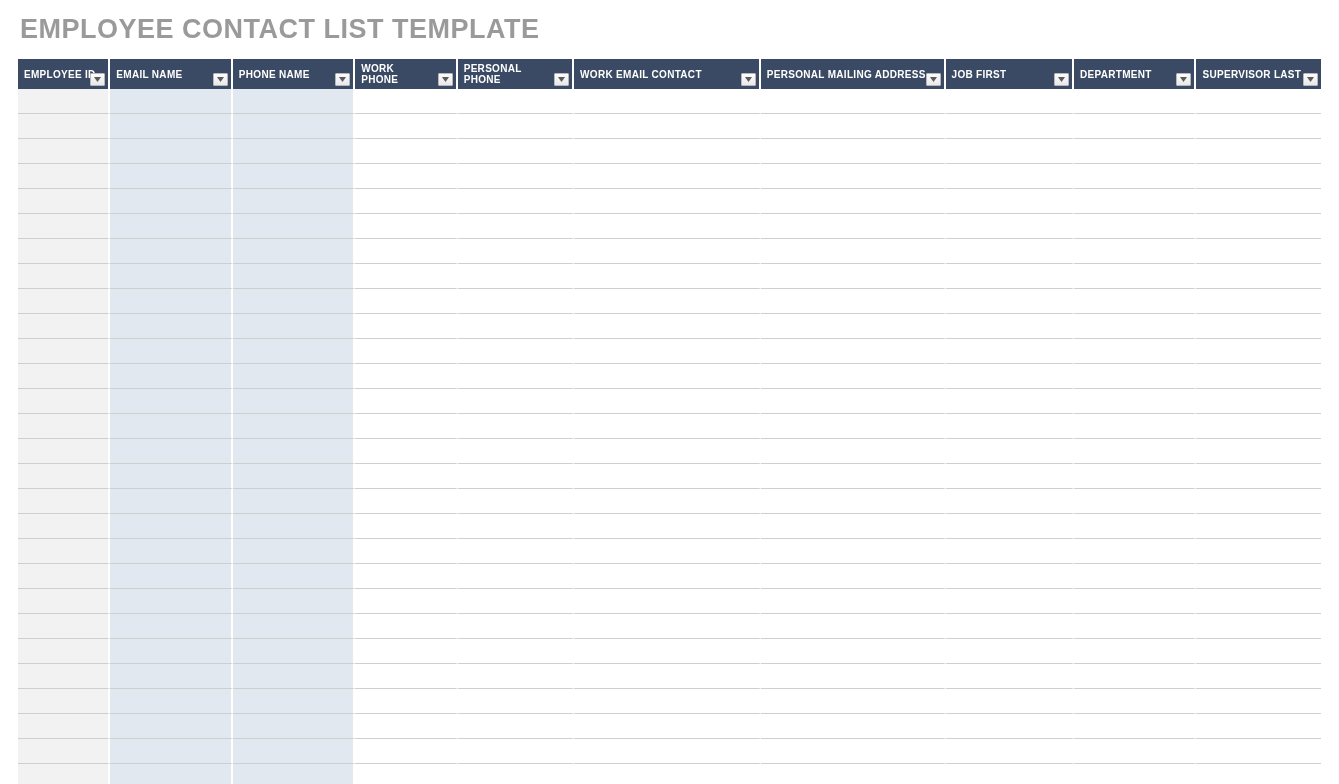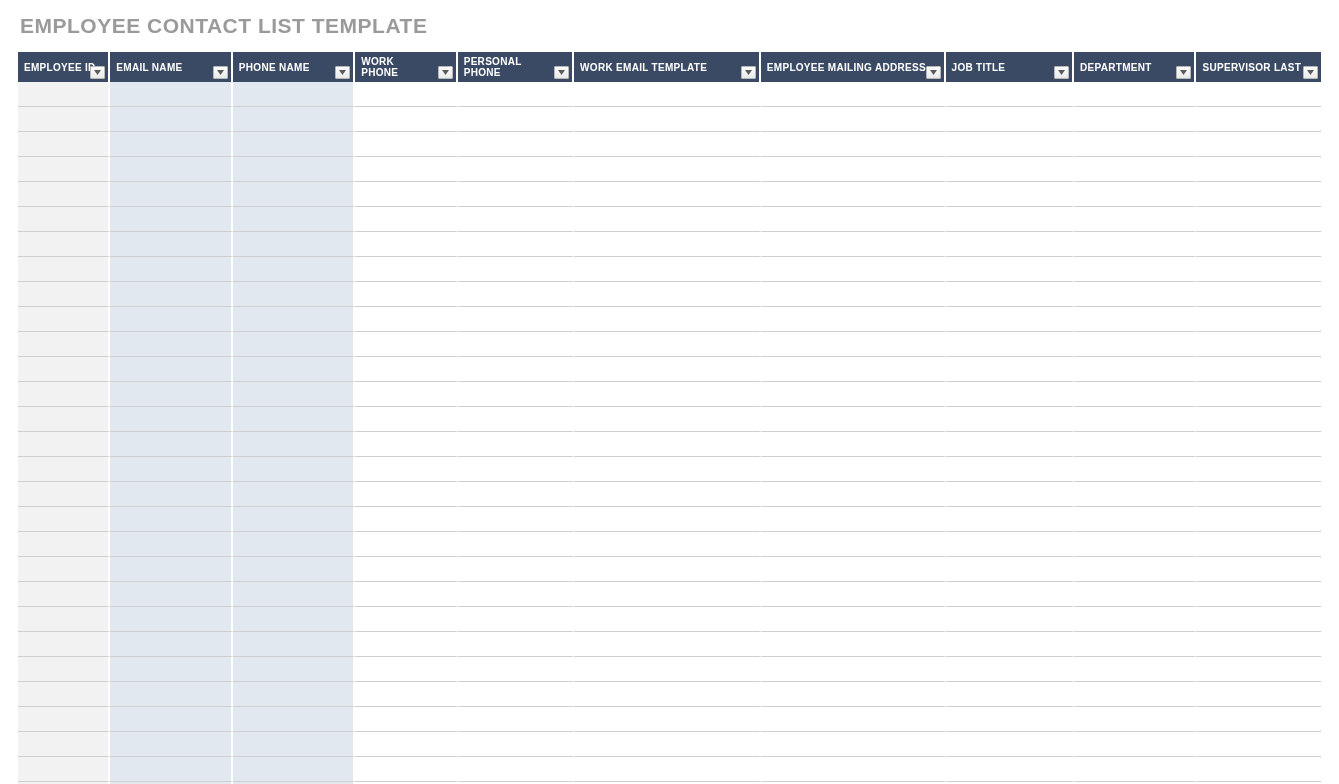--- a/index.html
+++ b/index.html
@@ -1,17 +1,17 @@
 <!DOCTYPE html>
 <html><head>
 <meta charset="utf-8">
 <style>
 html,body{margin:0;padding:0;background:#fff;font-family:Arial,Helvetica,sans-serif;}
 .page{width:1339px;min-height:784px;box-sizing:border-box;padding:12px 18px 0 18px;}
-.title{font-size:21px;font-weight:700;letter-spacing:.5px;color:#9a9a9a;margin:2px 0 14px 2px;}
+.title{font-size:27px;font-weight:700;letter-spacing:.5px;color:#9a9a9a;margin:2px 0 14px 2px;}
 table.contact{border-collapse:separate;border-spacing:0;width:1303px;table-layout:fixed;font-size:10px;color:#fff;}
 table.contact thead th{background:#3a4a64;color:#fff;font-weight:700;height:30px;padding:0 6px;text-align:left;vertical-align:middle;border-right:2px solid #fff;position:relative;letter-spacing:.3px;}
 table.contact thead th:last-child{border-right:none;}
 table.contact thead th .lbl{display:inline-block;line-height:11px;}
 table.contact tbody td{height:22px;border-bottom:1px solid #cfcfcf;border-right:2px solid #fff;background:#fff;}
 table.contact tbody td:last-child{border-right:none;}
 table.contact tbody td.sh-gray{background:#f2f2f2;}
 table.contact tbody td.sh-blue{background:#e2e8f0;}
 
 .fbtn{position:absolute;right:3px;bottom:3px;width:15px;height:13px;background:linear-gradient(#fdfdfd,#e9e9e9);border:1px solid #b7b7b7;border-radius:1px;display:flex;align-items:center;justify-content:center;box-sizing:border-box;cursor:pointer;}
@@ -59,31 +59,31 @@
           <th><span class="lbl">WORK<br>PHONE</span><span class="fbtn">
               <svg width="7" height="5" viewBox="0 0 7 5">
                 <polygon points="0,0 7,0 3.5,5" fill="#5b5b5b"></polygon>
               </svg>
             </span></th>
           <th><span class="lbl">PERSONAL<br>PHONE</span><span class="fbtn">
               <svg width="7" height="5" viewBox="0 0 7 5">
                 <polygon points="0,0 7,0 3.5,5" fill="#5b5b5b"></polygon>
               </svg>
             </span></th>
-          <th><span class="lbl">WORK EMAIL TEMPLATE</span><span class="fbtn">
-              <svg width="7" height="5" viewBox="0 0 7 5">
-                <polygon points="0,0 7,0 3.5,5" fill="#5b5b5b"></polygon>
-              </svg>
-            </span></th>
-          <th><span class="lbl">EMPLOYEE MAILING ADDRESS</span><span class="fbtn">
-              <svg width="7" height="5" viewBox="0 0 7 5">
-                <polygon points="0,0 7,0 3.5,5" fill="#5b5b5b"></polygon>
-              </svg>
-            </span></th>
-          <th><span class="lbl">JOB TITLE</span><span class="fbtn">
+          <th><span class="lbl">WORK EMAIL CONTACT</span><span class="fbtn">
+              <svg width="7" height="5" viewBox="0 0 7 5">
+                <polygon points="0,0 7,0 3.5,5" fill="#5b5b5b"></polygon>
+              </svg>
+            </span></th>
+          <th><span class="lbl">PERSONAL MAILING ADDRESS</span><span class="fbtn">
+              <svg width="7" height="5" viewBox="0 0 7 5">
+                <polygon points="0,0 7,0 3.5,5" fill="#5b5b5b"></polygon>
+              </svg>
+            </span></th>
+          <th><span class="lbl">JOB FIRST</span><span class="fbtn">
               <svg width="7" height="5" viewBox="0 0 7 5">
                 <polygon points="0,0 7,0 3.5,5" fill="#5b5b5b"></polygon>
               </svg>
             </span></th>
           <th><span class="lbl">DEPARTMENT</span><span class="fbtn">
               <svg width="7" height="5" viewBox="0 0 7 5">
                 <polygon points="0,0 7,0 3.5,5" fill="#5b5b5b"></polygon>
               </svg>
             </span></th>
           <th><span class="lbl">SUPERVISOR LAST</span><span class="fbtn">

